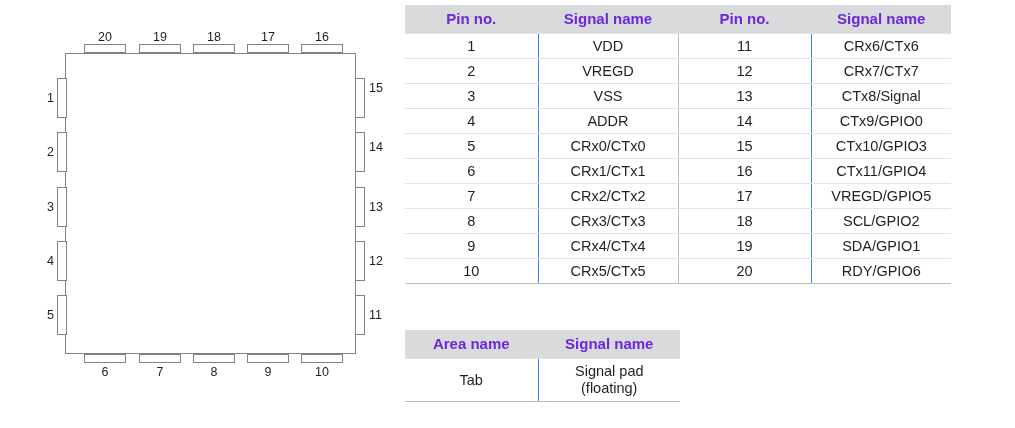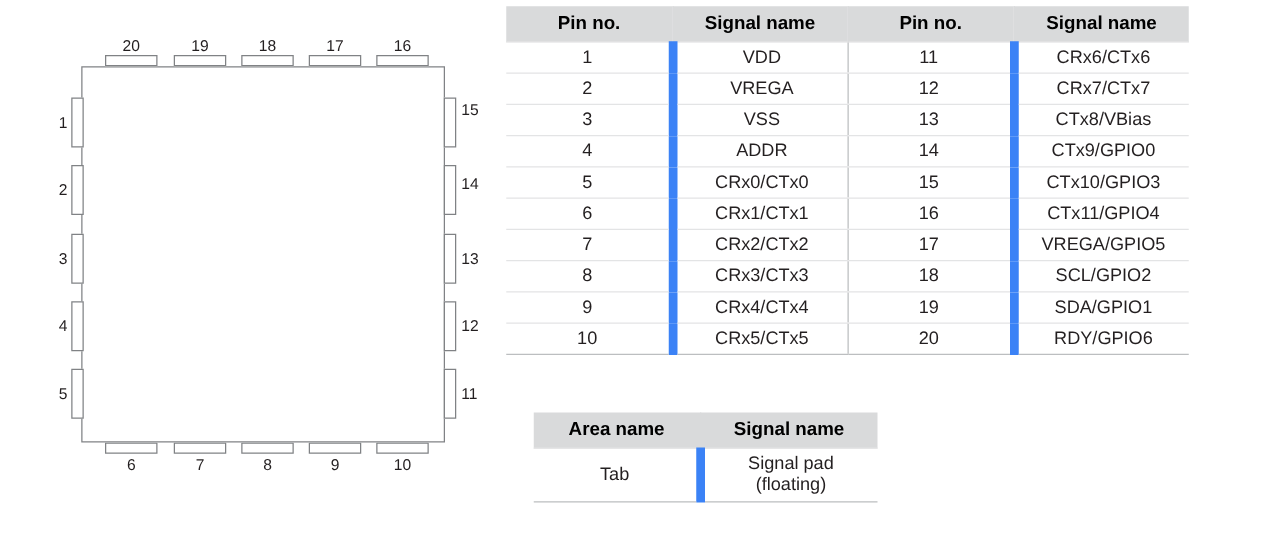--- a/index.html
+++ b/index.html
@@ -48,42 +48,42 @@
 
   
   .tbl{
     position:absolute;
     border-collapse:collapse;
     font-size:14.5px;
     color:#231f20;
     table-layout:fixed;
   }
   #pin-table{left:405px;top:5px;width:545px;}
-  #area-table{left:427px;top:330px;width:275px;}
+  #area-table{left:405px;top:330px;width:275px;}
 
   .tbl th{
     background:#d9dadb;
     font-weight:bold;
     font-size:15px;
     text-align:center;
     padding:5px 4px 6px 4px;
     border:none;
-    color:#000000;
+    color:#6d28d9;
   }
   .tbl td{
     text-align:center;
     padding:4px 4px 4px 4px;
     border-top:1px solid #e3e4e5;
     border-bottom:1px solid #e3e4e5;
     background:#ffffff;
     color:#231f20;
     font-size:14.5px;
   }
   .tbl tbody tr:last-child td{border-bottom:1px solid #bcbec0;}
-  .tbl td.col-sep{border-left:7px solid #3b82f6;}
+  .tbl td.col-sep{border-left:1px solid #3b82f6;}
   .tbl th.col-sep{border-left:1px solid #d9dadb;}
   .tbl td.blk-sep{border-left:1px solid #bcbec0;}
   .tbl th.blk-sep{border-left:1px solid #d9dadb;}
 
   #pin-table col.c-pin{width:133px;}
   #pin-table col.c-sig{width:140px;}
   #area-table col.c-area{width:133px;}
   #area-table col.c-sig2{width:142px;}
 
   .two-line{line-height:1.18;padding-top:6px;padding-bottom:7px;}
@@ -174,29 +174,29 @@
   </thead>
   <tbody id="pin-table-body">
       <tr>
         <td>1</td>
         <td class="col-sep">VDD</td>
         <td class="blk-sep">11</td>
         <td class="col-sep">CRx6/CTx6</td>
       </tr>
       <tr>
         <td>2</td>
-        <td class="col-sep">VREGA</td>
+        <td class="col-sep">VREGD</td>
         <td class="blk-sep">12</td>
         <td class="col-sep">CRx7/CTx7</td>
       </tr>
       <tr>
         <td>3</td>
         <td class="col-sep">VSS</td>
         <td class="blk-sep">13</td>
-        <td class="col-sep">CTx8/VBias</td>
+        <td class="col-sep">CTx8/Signal</td>
       </tr>
       <tr>
         <td>4</td>
         <td class="col-sep">ADDR</td>
         <td class="blk-sep">14</td>
         <td class="col-sep">CTx9/GPIO0</td>
       </tr>
       <tr>
         <td>5</td>
         <td class="col-sep">CRx0/CTx0</td>
@@ -206,21 +206,21 @@
       <tr>
         <td>6</td>
         <td class="col-sep">CRx1/CTx1</td>
         <td class="blk-sep">16</td>
         <td class="col-sep">CTx11/GPIO4</td>
       </tr>
       <tr>
         <td>7</td>
         <td class="col-sep">CRx2/CTx2</td>
         <td class="blk-sep">17</td>
-        <td class="col-sep">VREGA/GPIO5</td>
+        <td class="col-sep">VREGD/GPIO5</td>
       </tr>
       <tr>
         <td>8</td>
         <td class="col-sep">CRx3/CTx3</td>
         <td class="blk-sep">18</td>
         <td class="col-sep">SCL/GPIO2</td>
       </tr>
       <tr>
         <td>9</td>
         <td class="col-sep">CRx4/CTx4</td>

